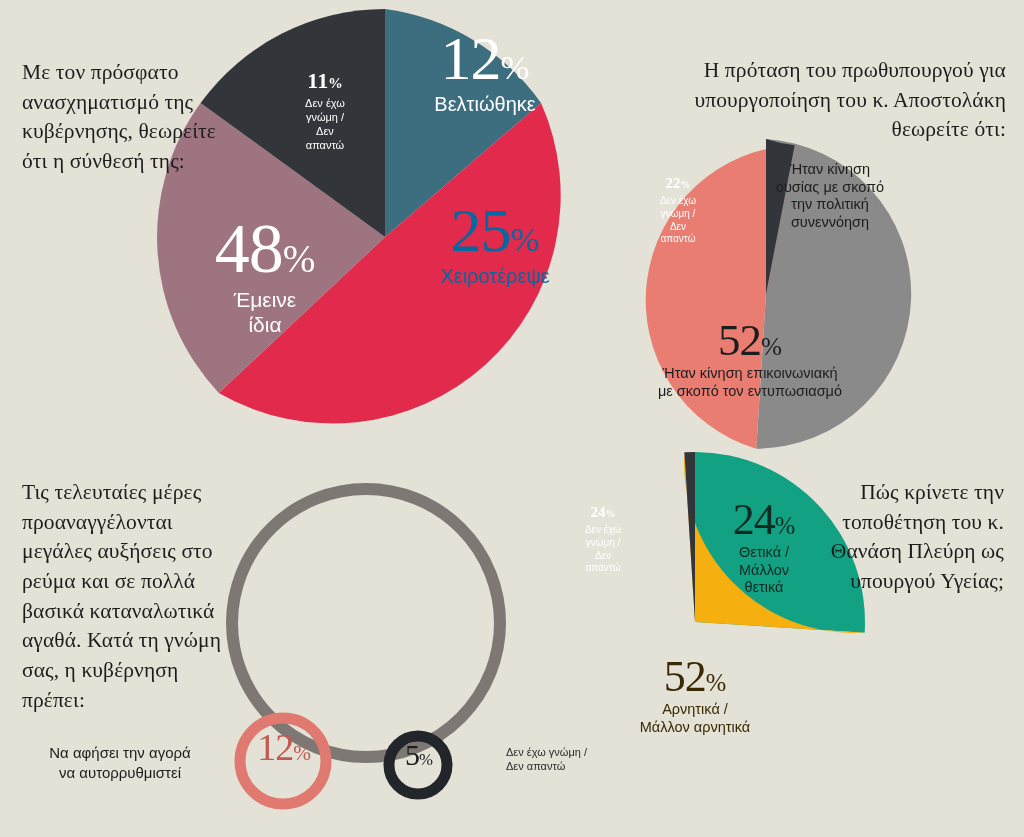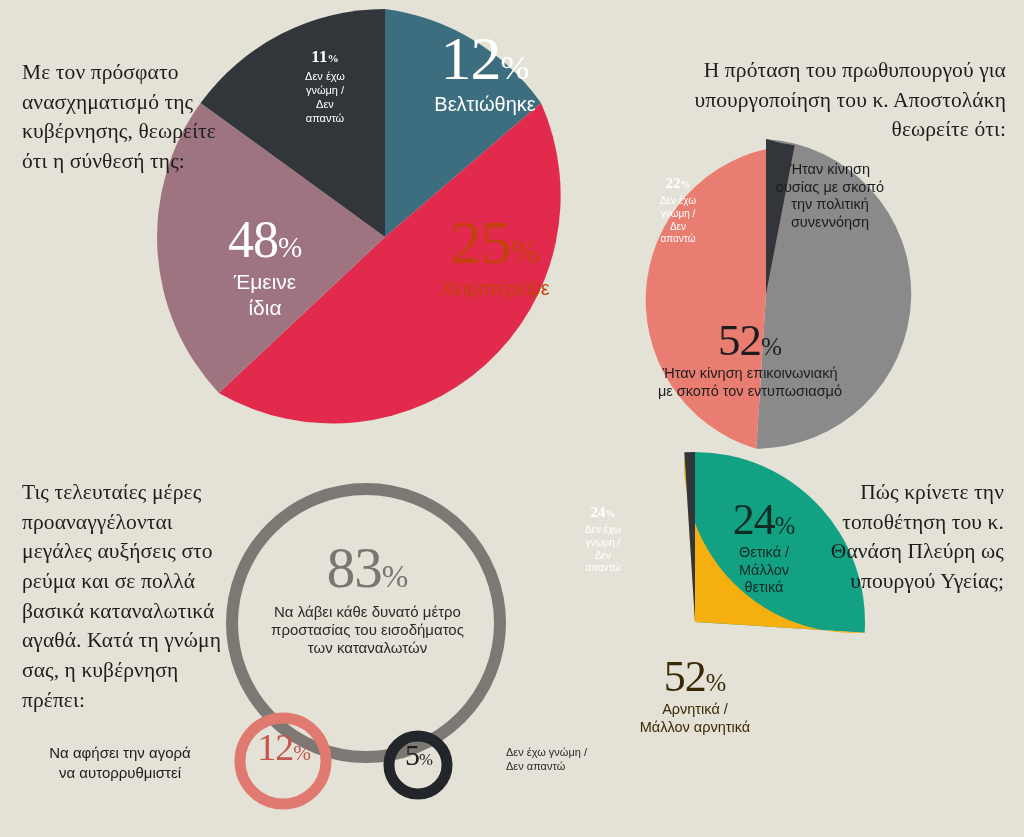--- a/index.html
+++ b/index.html
@@ -55,28 +55,28 @@
     font-size:11px;
     line-height:1.28;
     display:block;
     margin-top:4px;
   }
 
   
   #p1-12{left:390px;top:28px;width:190px;color:#ffffff;}
   #p1-12 .big{font-size:62px;}
   #p1-12 .sub{font-size:20px;}
-  #p1-25{left:400px;top:212px;width:190px;color:#c2410c;}
+  #p1-25{left:400px;top:200px;width:190px;color:#0369a1;}
   #p1-25 .big{font-size:62px;}
   #p1-25 .sub{font-size:20px;}
   #p1-48{left:165px;top:215px;width:200px;color:#ffffff;}
-  #p1-48 .big{font-size:52px;}
+  #p1-48 .big{font-size:70px;}
   #p1-48 .sub{font-size:21px;}
   #p1-11{left:282px;top:48px;width:86px;color:#ffffff;}
-  #p1-11 .tiny{font-size:17px;}
+  #p1-11 .tiny{font-size:22px;margin-top:22px;}
 
   
   #p2-26{left:740px;top:158px;width:180px;color:#1d1d1d;}
   #p2-26 .big{font-size:45px;}
   #p2-26 .sub{font-size:14.5px;}
   #p2-52{left:615px;top:318px;width:270px;color:#1d1d1d;}
   #p2-52 .big{font-size:45px;}
   #p2-52 .sub{font-size:14.5px;}
   #p2-22{left:636px;top:176px;width:84px;color:#ffffff;}
   #p2-22 .tiny{font-size:15px;}
@@ -238,28 +238,20 @@
   <div class="lbl" id="p3-24b">
     <span class="tiny"><span>24</span><span class="pc">%</span></span>
     <span class="tinysub">
       <span>Δεν έχω</span><br>
       <span>γνώμη /</span><br>
       <span>Δεν</span><br>
       <span>απαντώ</span>
     </span>
   </div>
 
-  <div class="lbl" id="d-83">
-    <span class="big"><span>83</span><span class="pc">%</span></span>
-    <span class="sub">
-      <span>Να λάβει κάθε δυνατό μέτρο</span><br>
-      <span>προστασίας του εισοδήματος</span><br>
-      <span>των καταναλωτών</span>
-    </span>
-  </div>
 
   <div class="lbl" id="d-12">
     <span class="big"><span>12</span><span class="pc">%</span></span>
   </div>
 
   <div class="lbl" id="d-5">
     <span class="big"><span>5</span><span class="pc">%</span></span>
   </div>
 
   <div id="d-left">

